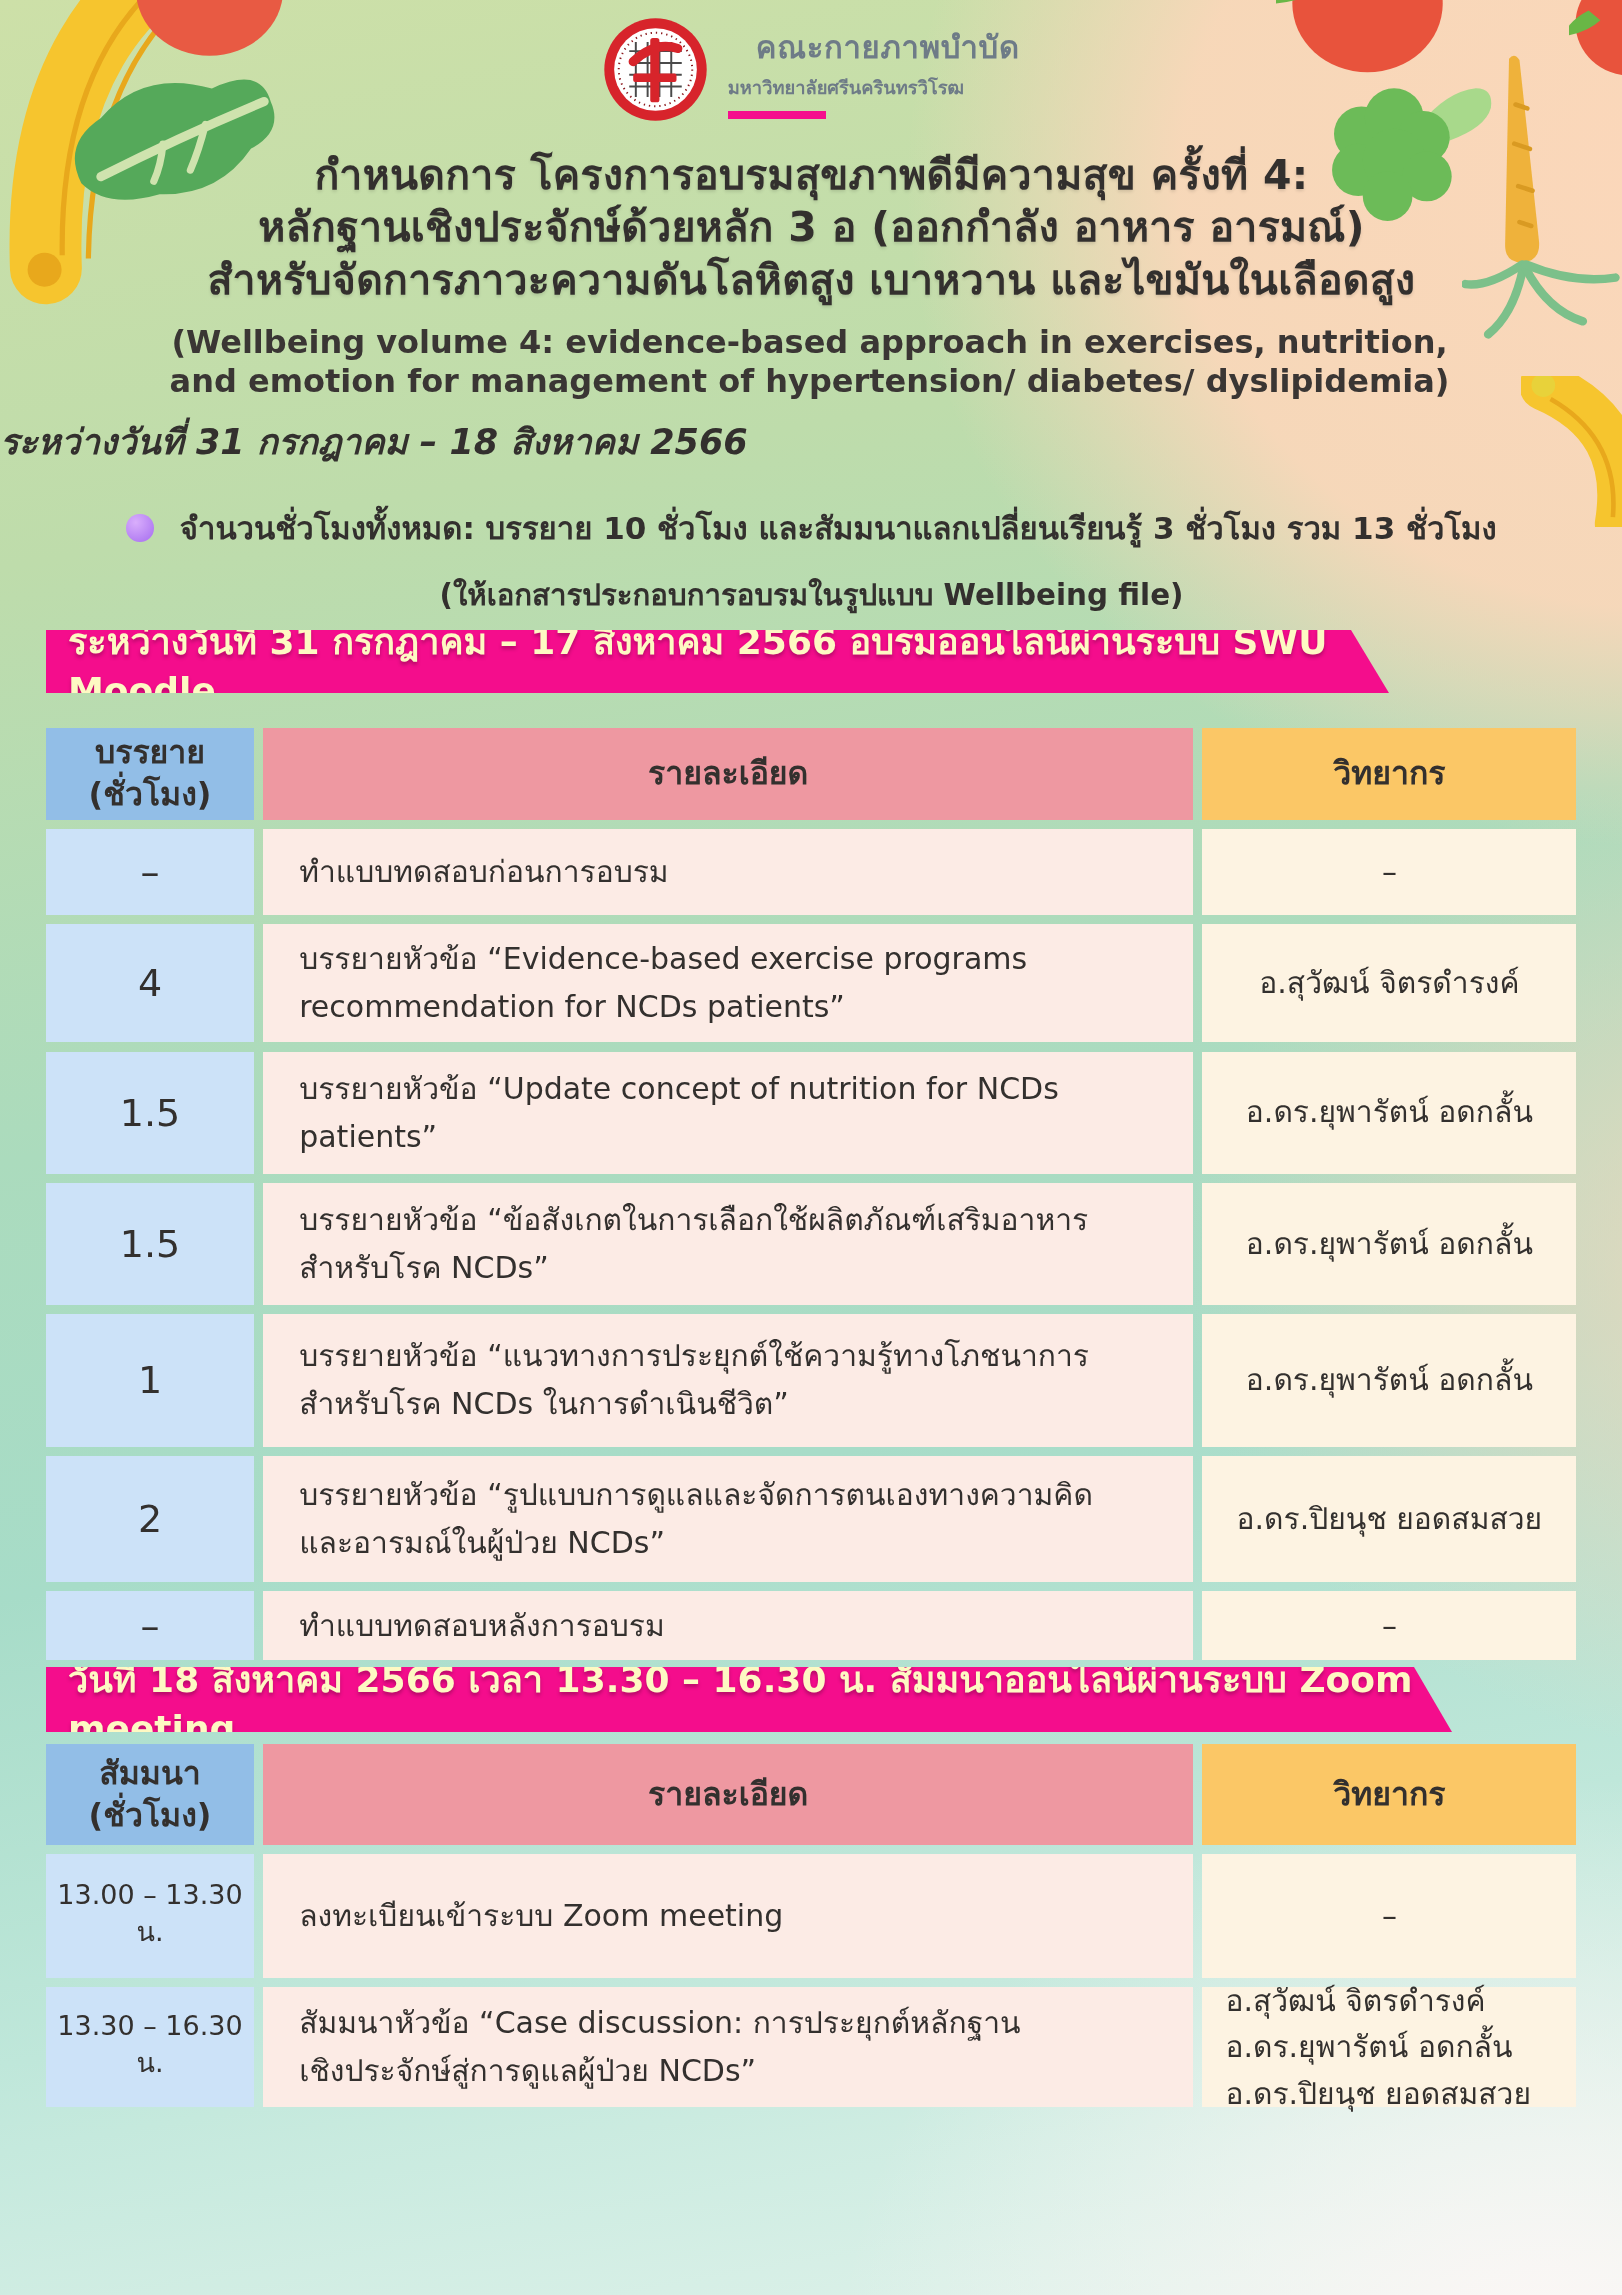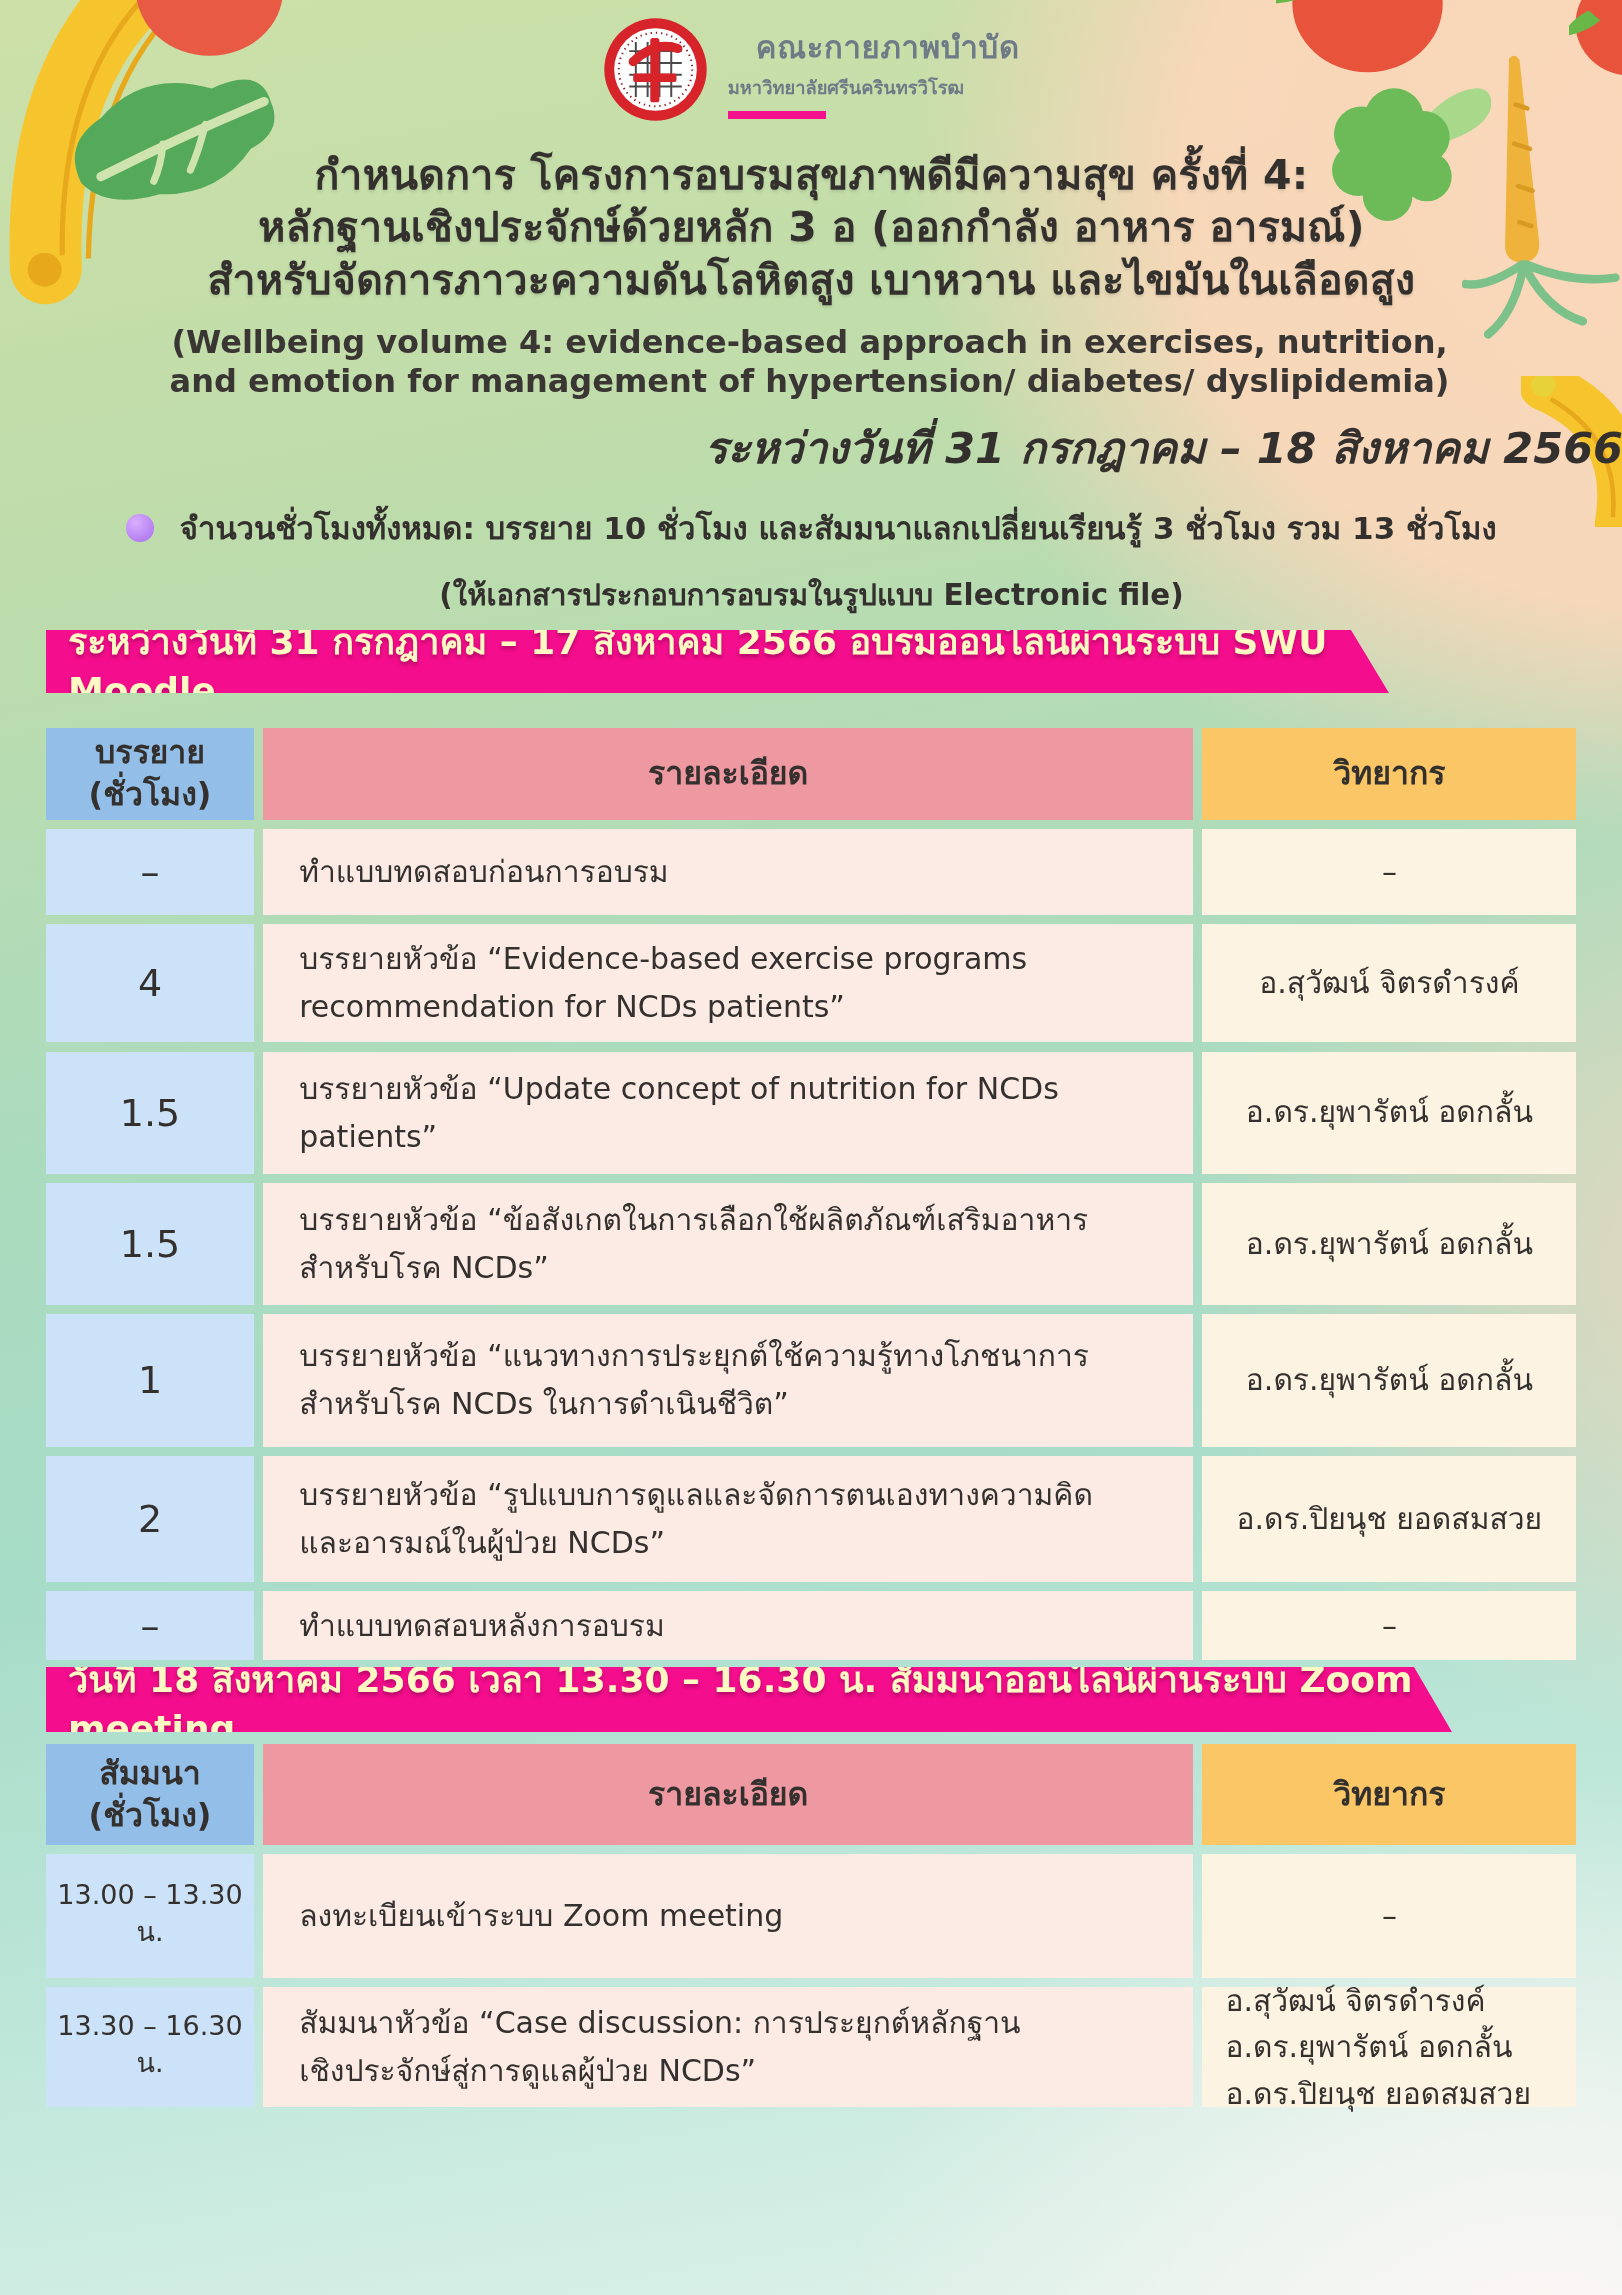--- a/index.html
+++ b/index.html
@@ -17,21 +17,21 @@
   .z2{position:absolute; z-index:2;}
 
   
   .logo-row{position:absolute; top:17px; left:0; right:0; display:flex; justify-content:center; align-items:center; gap:19.6px; z-index:2;}
   .logo-text .fac{font-size:31px; font-weight:bold; color:var(--logo_gray,#6e7b87); letter-spacing:0.7px;margin-left:28px;}
   .logo-text .uni{font-size:18.3px; font-weight:bold; color:var(--logo_gray,#6e7b87); margin-top:1px;}
   .logo-underline{width:98px; height:8.5px; background:var(--underline_pink,#f5108d); margin-top:9.2px;}
 
   .title-block{position:absolute; top:149px; left:0; right:0; text-align:center; font-size:41px; font-weight:bold; line-height:1.28; letter-spacing:0.3px; text-shadow:0 2px 3.3px rgba(0,0,0,.12); white-space:pre-line;}
   .subtitle-block{position:absolute; top:323px; left:0; right:4px; text-align:center; font-size:32px; font-weight:600; line-height:1.22; color:#3a3634; white-space:pre-line;}
-  .date-line{position:absolute; top:414px; left:0; right:0; text-align:right; font-size:43px; font-weight:bold; font-style:italic;}
+  .date-line{position:absolute; top:414px; left:0; right:0; text-align:left; font-size:35px; font-weight:bold; font-style:italic;}
 
   .hours-note{position:absolute; top:503px; left:0; right:0; display:flex; justify-content:center; align-items:center; gap:26px; font-size:31px; font-weight:bold;}
   .bullet-dot{width:27.5px; height:27.5px; border-radius:50%; background:radial-gradient(circle at 35% 30%, #d9aefc 0%, #b27df2 75%); flex:0 0 auto;}
   .materials-note{position:absolute; top:571px; left:0; right:0; text-align:center; font-size:29.4px; font-weight:bold;}
 
   .banner{position:absolute; left:46px; background:var(--banner_pink,#f40d8c); color:#fef9c3; font-size:36px; font-weight:bold; display:flex; align-items:center; padding-left:22px; box-sizing:border-box; clip-path:polygon(0 0, calc(100% - 38px) 0, 100% 100%, 0 100%); text-shadow:0 2.6px 3.9px rgba(0,0,0,.25);}
   .banner1{top:630px; width:1343px; height:63px;}
   .banner2{top:1667px; width:1406px; height:65px;}
 
   .sched{position:absolute; left:46px; width:1530px; display:grid; grid-template-columns:208px 930px 374px; column-gap:9.2px; row-gap:9.2px; z-index:2;}
@@ -145,21 +145,21 @@
 หลักฐานเชิงประจักษ์ด้วยหลัก 3 อ (ออกกำลัง อาหาร อารมณ์)
 สำหรับจัดการภาวะความดันโลหิตสูง เบาหวาน และไขมันในเลือดสูง</div>
   <div class="subtitle-block z2">(Wellbeing volume 4: evidence-based approach in exercises, nutrition,
 and emotion for management of hypertension/ diabetes/ dyslipidemia)</div>
   <div class="date-line z2">ระหว่างวันที่ 31 กรกฎาคม – 18 สิงหาคม 2566</div>
 
   <div class="hours-note z2">
     <span class="bullet-dot"></span>
     <span>จำนวนชั่วโมงทั้งหมด: บรรยาย 10 ชั่วโมง และสัมมนาแลกเปลี่ยนเรียนรู้ 3 ชั่วโมง รวม 13 ชั่วโมง</span>
   </div>
-  <div class="materials-note z2">(ให้เอกสารประกอบการอบรมในรูปแบบ Electronic file)</div>
+  <div class="materials-note z2">(ให้เอกสารประกอบการอบรมในรูปแบบ Wellbeing file)</div>
 
   <div class="banner banner1 z2">ระหว่างวันที่ 31 กรกฎาคม – 17 สิงหาคม 2566 อบรมออนไลน์ผ่านระบบ SWU Moodle</div>
 
   <div class="sched t1">
     <div class="cell hdr c1">บรรยาย
 (ชั่วโมง)</div>
     <div class="cell hdr c2">รายละเอียด</div>
     <div class="cell hdr c3">วิทยากร</div>
 
     <div class="cell b1">–</div>

